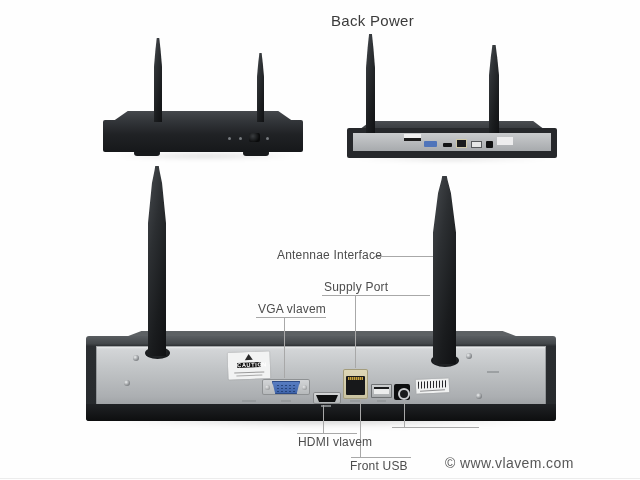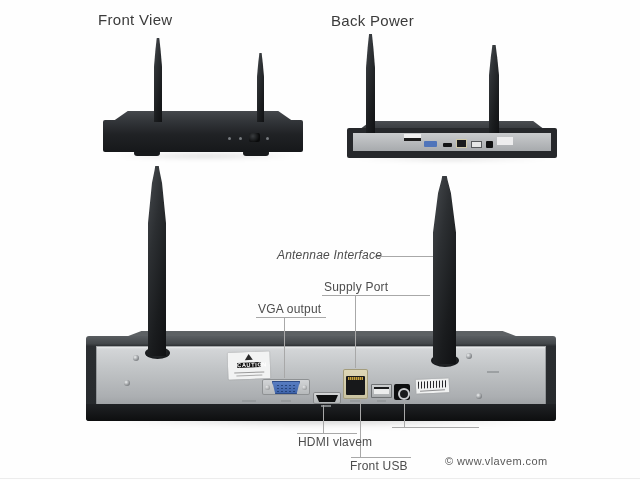--- a/index.html
+++ b/index.html
@@ -2,21 +2,21 @@
 <html><head>
 <meta charset="utf-8">
 <style>
   html,body{margin:0;padding:0;background:#fff;}
   .stage{position:relative;width:640px;height:480px;background:#fefefe;overflow:hidden;
          font-family:"Liberation Sans", sans-serif;}
   .abs{position:absolute;}
   
   .vtitle{font-size:15px;color:#3b3b3b;letter-spacing:0.3px;z-index:12;}
   .plabel{font-size:12px;color:#4d4d4d;letter-spacing:0.2px;white-space:nowrap;z-index:12;}
-  #watermark{left:445px;top:455px;font-size:11px;color:#585858;letter-spacing:0.4px;z-index:12;}
+  #watermark{left:445px;top:455px;font-size:14px;color:#585858;letter-spacing:0.4px;z-index:12;}
   
   .lline{background:#a8a8a8;z-index:10;}
   .lline.h{height:1px;}
   .lline.v{width:1px;}
   
   .ant{background:linear-gradient(100deg,#474b4f 0%,#2c2f32 35%,#1a1c1e 70%,#101113 100%);
        clip-path:polygon(40% 0,60% 0,63% 2%,78% 9%,100% 30%,100% 100%,0 100%,0 30%,22% 9%,37% 2%);
        z-index:4;}
   .ant-sm{clip-path:polygon(34% 0,66% 0,82% 14%,100% 34%,100% 100%,0 100%,0 34%,18% 14%);}
   .mount{background:radial-gradient(ellipse at 50% 35%,#35383b,#17191b 75%);border-radius:50%;z-index:3;}
@@ -99,21 +99,20 @@
            background:repeating-linear-gradient(90deg,#26262a 0 1px,transparent 1px 3px);}
   #bc-num{left:420px;top:390px;width:25px;height:1px;background:#8f8f91;z-index:6;transform:rotate(-3deg);}
   .ss{height:2px;background:#94979a;top:400px;z-index:5;opacity:0.8;}
   #edge-bottom{left:0;top:478px;width:640px;height:1px;background:#ececec;z-index:12;}
 </style>
 </head>
 <body>
 
 <div class="stage">
 
-  <div class="abs vtitle" style="left:98px;top:11px;">Front View</div>
 
   <div class="abs" style="left:110px;top:152px;width:190px;height:8px;border-radius:50%;filter:blur(2px);background:radial-gradient(ellipse,rgba(0,0,0,0.14),rgba(0,0,0,0) 70%);z-index:0;"></div>
   <div class="abs ant ant-sm" style="left:154px;top:38px;width:8px;height:84px;"></div>
   <div class="abs ant ant-sm" style="left:257px;top:53px;width:7px;height:69px;"></div>
   <div class="abs" id="fv-top"></div>
   <div class="abs" id="fv-face"></div>
   <div class="abs foot" style="left:134px;"></div>
   <div class="abs foot" style="left:243px;"></div>
   <div class="abs led" style="left:228px;"></div>
   <div class="abs led" style="left:239px;"></div>
@@ -182,28 +181,28 @@
   <div class="abs" id="bc-bars"></div>
   <div class="abs" id="bc-num"></div>
 
   <div class="abs ss" style="left:242px;width:14px;"></div>
   <div class="abs ss" style="left:281px;width:10px;"></div>
   <div class="abs ss" style="left:321px;width:10px;top:405px;"></div>
   <div class="abs ss" style="left:350px;width:10px;"></div>
   <div class="abs ss" style="left:377px;width:9px;"></div>
   <div class="abs ss" style="left:487px;width:12px;top:371px;"></div>
 
-  <div class="abs plabel" style="left:277px;top:248px;font-style:italic;">Antennae Interface</div>
+  <div class="abs plabel" style="left:277px;top:248px;">Antennae Interface</div>
   <div class="abs lline h" style="left:374px;top:256px;width:59px;"></div>
 
   <div class="abs plabel" style="left:324px;top:280px;">Supply Port</div>
   <div class="abs lline h" style="left:322px;top:295px;width:108px;"></div>
   <div class="abs lline v" style="left:355px;top:296px;height:72px;"></div>
 
-  <div class="abs plabel" style="left:258px;top:302px;">VGA output</div>
+  <div class="abs plabel" style="left:258px;top:302px;">VGA vlavem</div>
   <div class="abs lline h" style="left:256px;top:317px;width:70px;"></div>
   <div class="abs lline v" style="left:284px;top:318px;height:60px;"></div>
 
   <div class="abs lline v" style="left:323px;top:405px;height:28px;"></div>
   <div class="abs lline h" style="left:297px;top:433px;width:60px;"></div>
   <div class="abs plabel" style="left:298px;top:435px;">HDMI vlavem</div>
 
   <div class="abs lline v" style="left:404px;top:401px;height:26px;"></div>
   <div class="abs lline h" style="left:392px;top:427px;width:87px;"></div>
 

